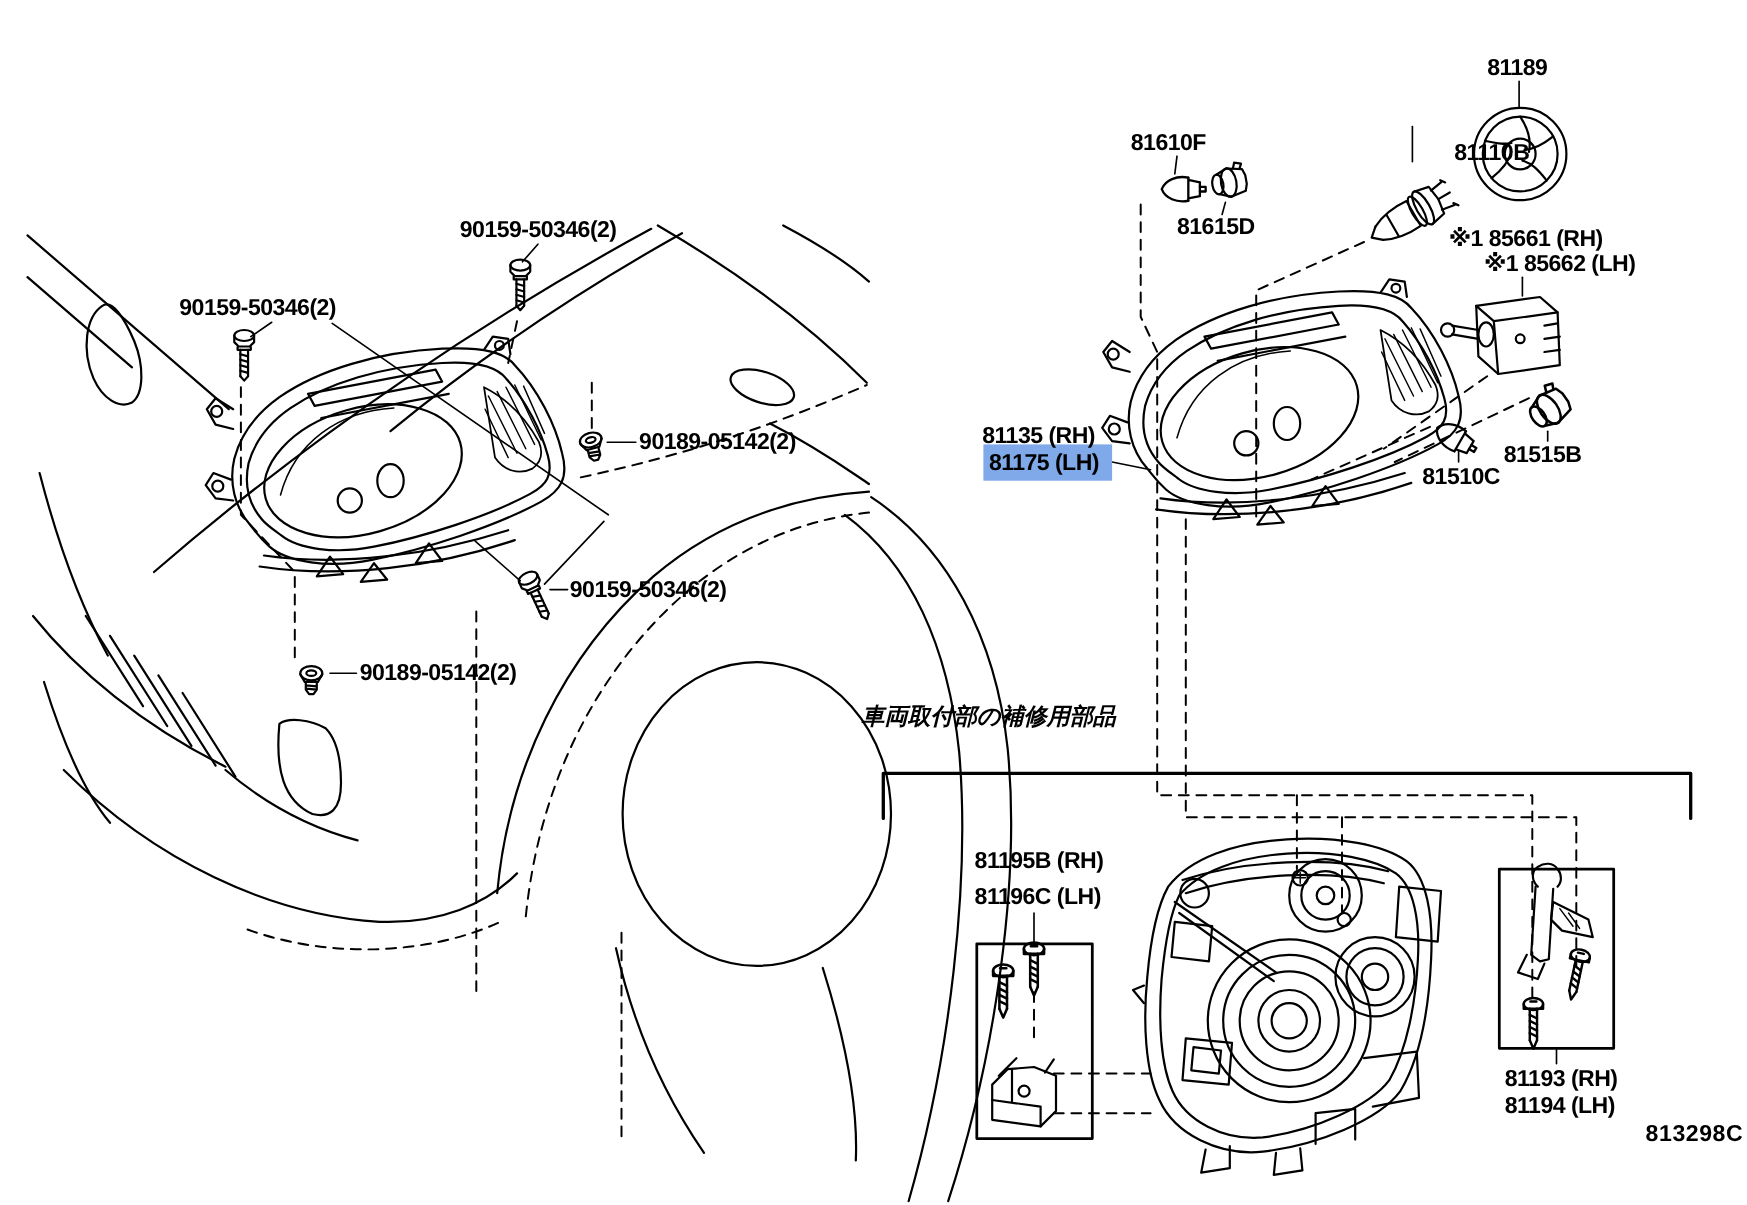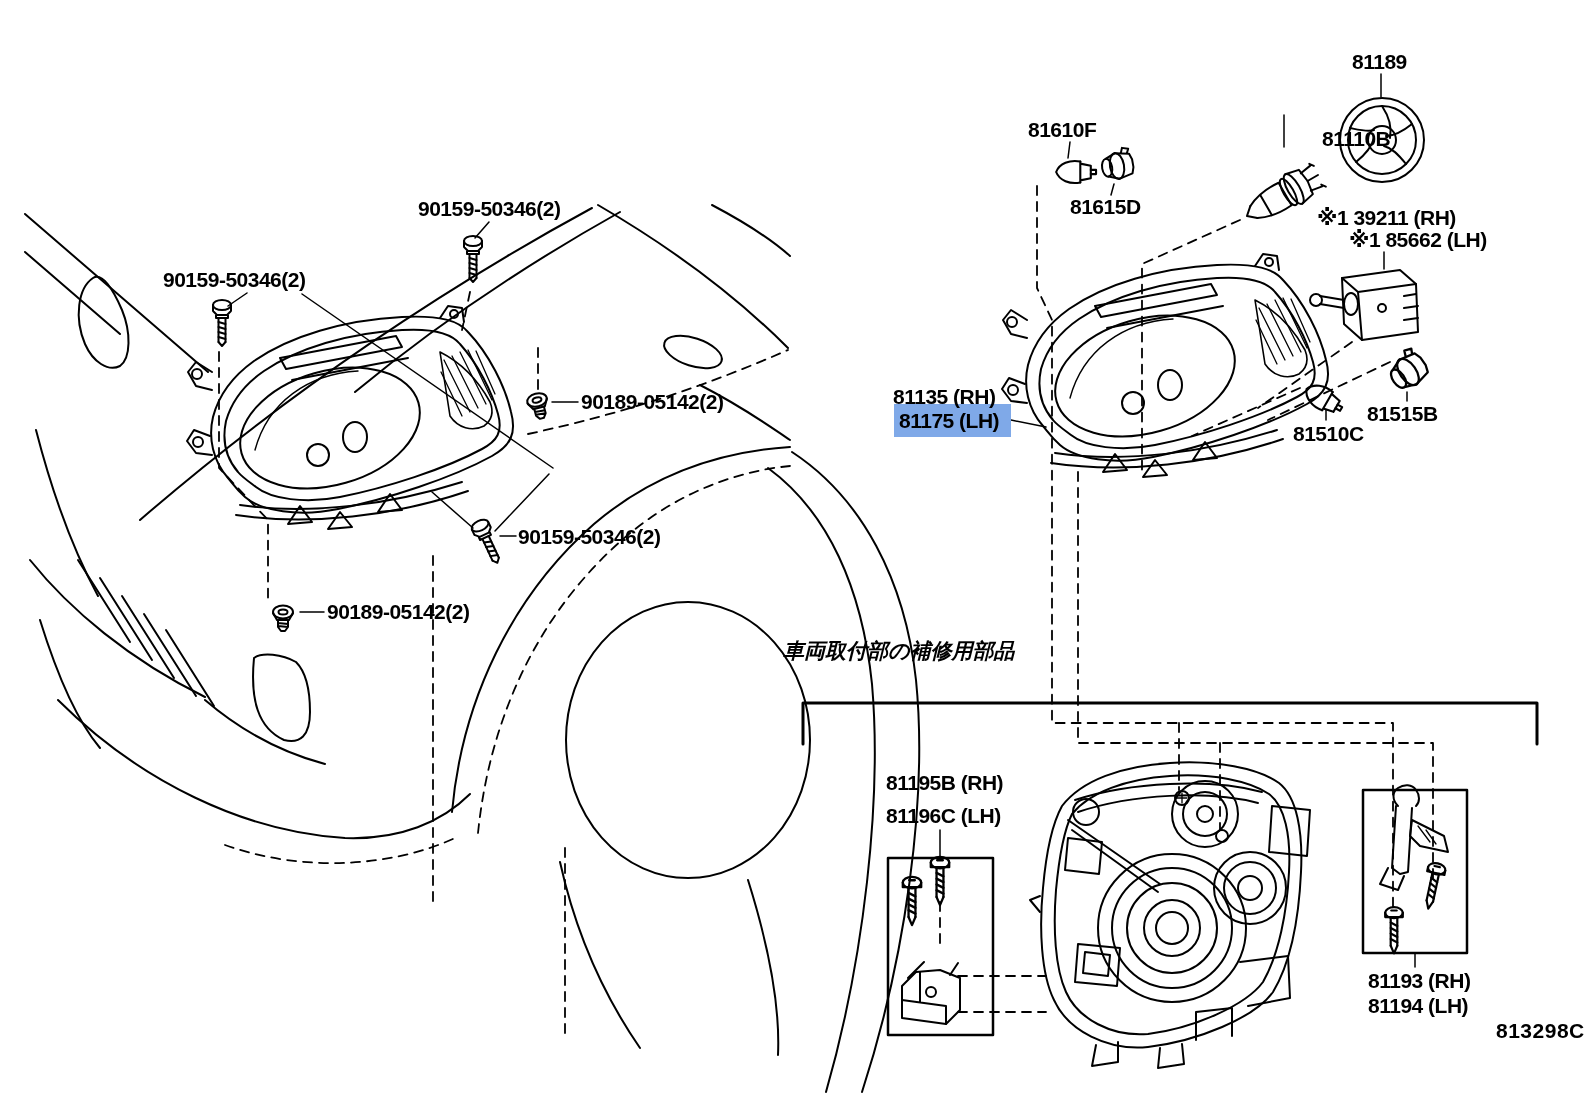--- a/index.html
+++ b/index.html
@@ -235,21 +235,21 @@
 <div class="pl" style="left:418px;top:198px;">90159-50346(2)</div>
 <div class="pl" style="left:163px;top:269px;">90159-50346(2)</div>
 <div class="pl" style="left:581px;top:391px;">90189-05142(2)</div>
 <div class="pl" style="left:518px;top:526px;">90159-50346(2)</div>
 <div class="pl" style="left:327px;top:601px;">90189-05142(2)</div>
 
 <div class="pl" style="left:1028px;top:119px;">81610F</div>
 <div class="pl" style="left:1070px;top:196px;">81615D</div>
 <div class="pl" style="left:1322px;top:92px;margin-top:36px;">81110B</div>
 <div class="pl" style="left:1352px;top:51px;">81189</div>
-<div class="pl" style="left:1317px;top:207px;">※1 39211 (RH)</div>
+<div class="pl" style="left:1317px;top:207px;">※1 85661 (RH)</div>
 <div class="pl" style="left:1317px;top:229px;margin-left:32px;">※1 85662 (LH)</div>
 <div class="pl" style="left:893px;top:386px;">81135 (RH)</div>
 <div class="pl" style="left:899px;top:410px;text-align:center;">81175 (LH)</div>
 <div class="pl" style="left:1293px;top:423px;">81510C</div>
 <div class="pl" style="left:1367px;top:403px;">81515B</div>
 
 <div class="jp" style="left:783px;top:637px;font-style:italic;">車両取付部の補修用部品</div>
 
 <div class="pl" style="left:886px;top:772px;">81195B (RH)</div>
 <div class="pl" style="left:886px;top:805px;">81196C (LH)</div>

